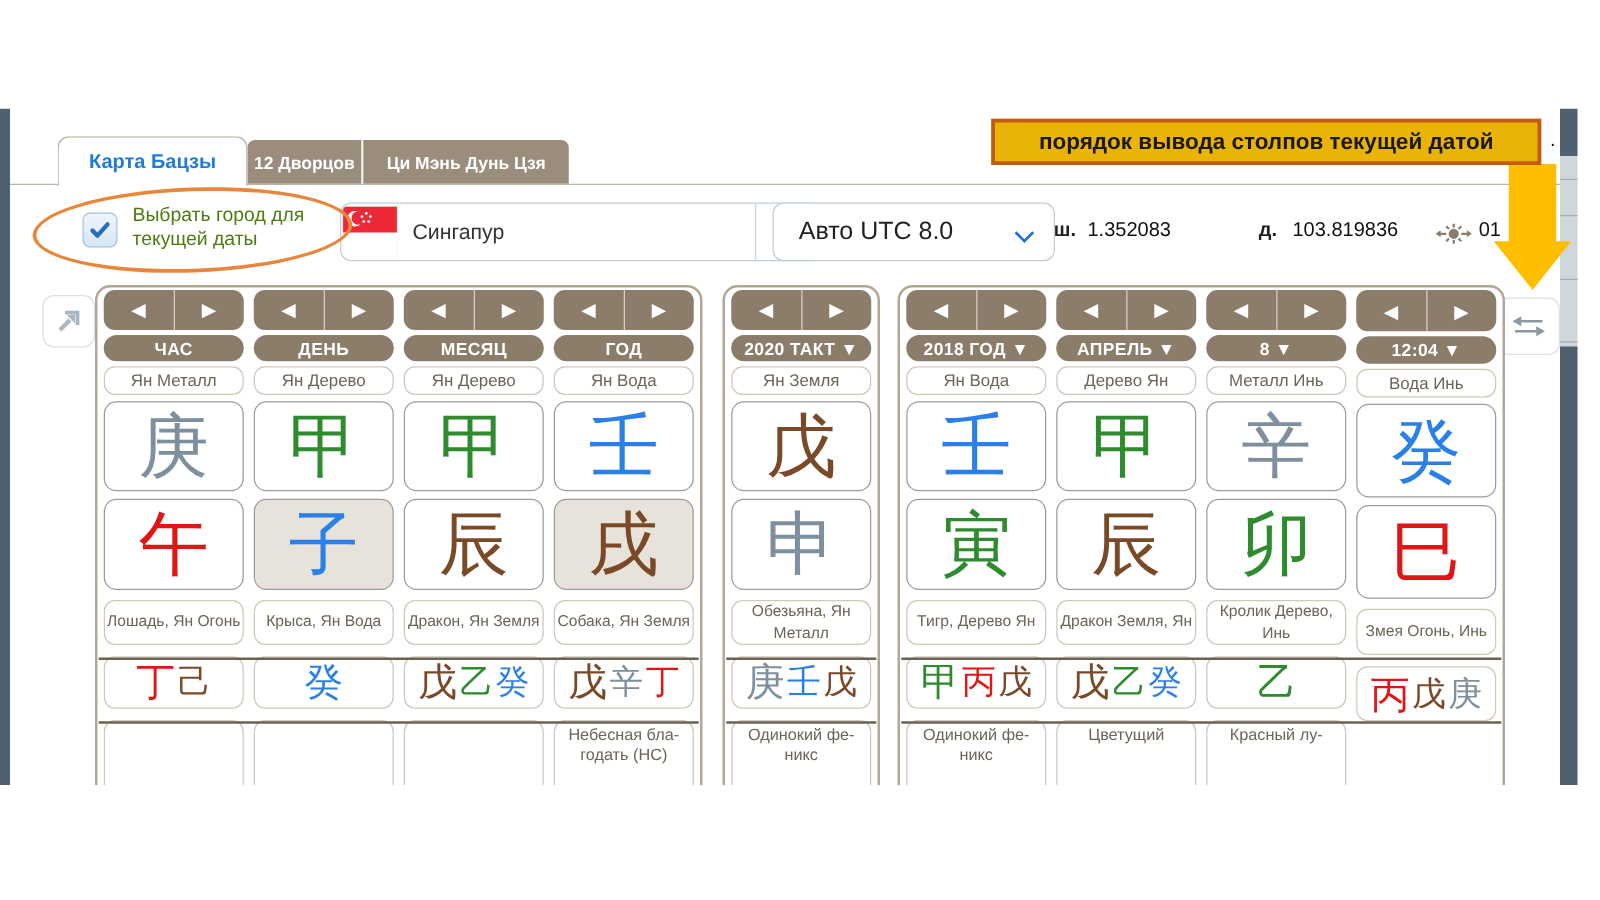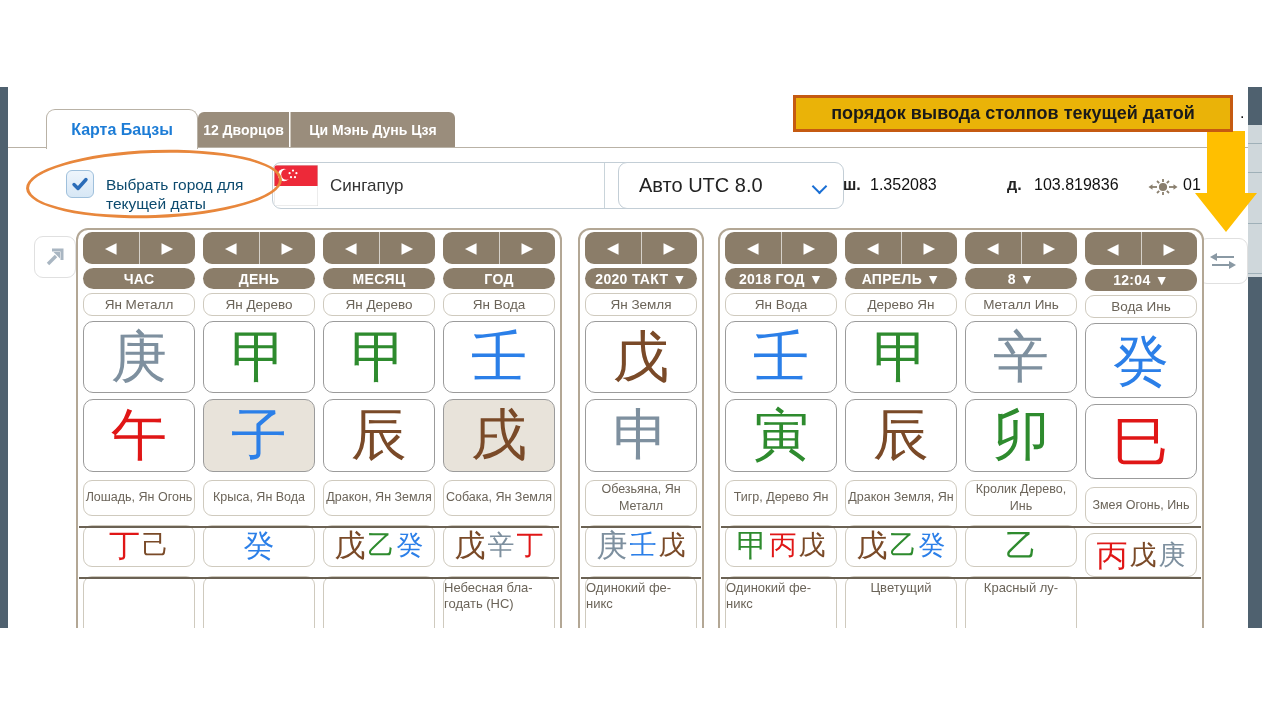--- a/index.html
+++ b/index.html
@@ -21,21 +21,21 @@
     border:1px solid #b9b2a6;border-bottom:none;border-radius:9px 9px 0 0;z-index:2;
     display:flex;align-items:center;justify-content:center;font-size:16px;font-weight:bold;color:#1c7cd6;}
   .tab{position:absolute;top:25px;height:35px;background:#9a8d7c;color:#fff;font-size:14px;font-weight:600;
     display:flex;align-items:center;justify-content:center;z-index:0;}
   .tab.t1{left:190px;width:91px;border-radius:6px 0 0 0;}
   .tab.t2{left:282px;width:164px;border-left:1px solid #cfc8bd;border-radius:0 6px 0 0;}
 
   
   .chk{position:absolute;left:58px;top:83px;width:26px;height:26px;border:1.5px solid #9fc0dc;border-radius:6px;
     background:linear-gradient(#eef5fc,#d7e7f5);display:flex;align-items:center;justify-content:center;}
-  .chk-label{position:absolute;left:98px;top:88px;width:170px;font-size:15.5px;line-height:1.25;color:#0c4a6e;}
+  .chk-label{position:absolute;left:98px;top:76px;width:170px;font-size:15.5px;line-height:1.25;color:#4d7c0f;}
   .field{position:absolute;top:75px;height:47px;background:#fff;border:1px solid #c3ced6;border-radius:9px;
     box-sizing:border-box;display:flex;align-items:center;}
   .city-field{left:264px;width:386px;}
   .flag{width:44px;height:41px;border-radius:4px 0 0 4px;overflow:hidden;flex:0 0 auto;margin-left:1px;}
   .city-input{border:none;outline:none;font-size:17px;color:#333;flex:1;min-width:0;padding-left:12px;
     font-family:"Liberation Sans","DejaVu Sans",sans-serif;background:transparent;}
   .globe-btn{width:52px;height:45px;border-left:1px solid #c9d4da;display:flex;align-items:center;justify-content:center;flex:0 0 auto;}
   .tz-field{left:610px;width:226px;justify-content:space-between;padding:0 16px 0 20px;font-size:20px;color:#222;}
   .chev{width:14px;height:14px;position:relative;}
   .chev::before{content:"";position:absolute;left:1px;top:2px;width:9px;height:9px;border-right:2.5px solid #1a6fd4;
@@ -63,21 +63,21 @@
   .bigcell{height:75px;margin-bottom:6px;background:#fff;border:1.5px solid #9b9b9b;border-radius:10px;
     box-sizing:border-box;display:flex;align-items:center;justify-content:center;font-size:56px;line-height:1;}
   .bigcell.b2{margin-bottom:8px;}
   .bigcell.hl{background:#e8e3da;}
   .animal{height:35px;margin-bottom:9px;background:#fff;border:1px solid #cfcabe;border-radius:9px;
     display:flex;align-items:center;justify-content:center;text-align:center;font-size:12.5px;line-height:1.3;color:#6b6459;}
   .hidden-cell{height:42px;margin-bottom:9px;background:#fff;border:1px solid #cfcabe;border-radius:9px;
     display:flex;align-items:center;justify-content:center;gap:2px;font-size:27px;line-height:1;}
   .hidden-cell span:first-child{font-size:31px;}
   .note{height:70px;background:#fff;border:1px solid #cfcabe;border-radius:9px;
-    display:flex;align-items:flex-start;justify-content:center;
+    display:flex;align-items:flex-start;justify-content:center;text-align:center;
     font-size:13px;line-height:1.25;color:#6b6459;padding-top:3px;box-sizing:border-box;}
 
   
   .sq-btn{position:absolute;background:#fff;border:1px solid #e0e0e0;border-radius:9px;
     display:flex;align-items:center;justify-content:center;}
   .expand-btn{left:26px;top:149px;width:40px;height:40px;}
   .swap-btn{left:1190px;top:151px;width:48px;height:44px;}
 
   
   .callout{position:absolute;left:793px;top:95px;width:440px;height:37px;background:#eab308;border:3px solid #c55a11;

